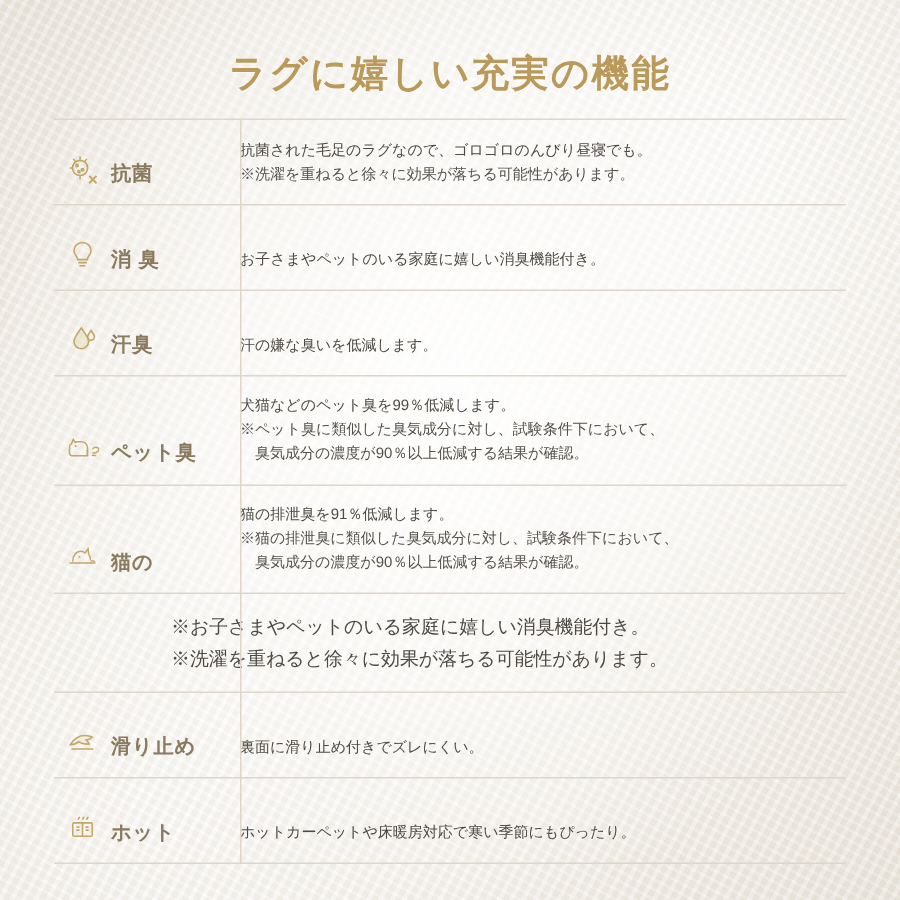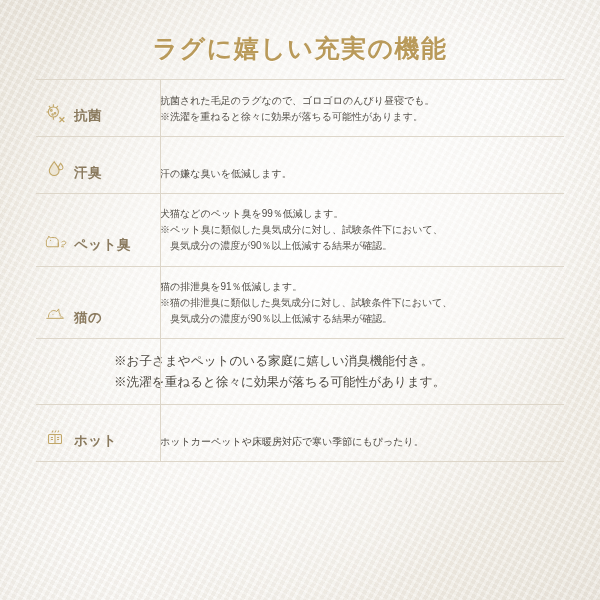--- a/index.html
+++ b/index.html
@@ -153,20 +153,34 @@
         </div>
         <div class="cell-label">
           <span class="lbl-line">抗菌</span>
         </div>
         <div class="cell-body">
           <span class="line">抗菌された毛足のラグなので、ゴロゴロのんびり昼寝でも。</span>
           <span class="line note">※洗濯を重ねると徐々に効果が落ちる可能性があります。</span>
         </div>
       </div>
 
+      <div class="row">
+        <div class="cell-icon">
+          <svg class="ico" width="26" height="26" viewBox="0 0 32 32" fill="none" stroke="#c2a768" stroke-width="1.3">
+            <path d="M16 7c-4 0-7 3-7 6.6 0 2.6 1.6 4 2.4 5.3.5.9.6 1.6.6 2.1h8c0-.5.1-1.2.6-2.1.8-1.3 2.4-2.7 2.4-5.3C23 10 20 7 16 7z"></path>
+            <path d="M12.5 23.5h7M13.5 26h5"></path>
+          </svg>
+        </div>
+        <div class="cell-label">
+          <span class="lbl-line">消 臭</span>
+        </div>
+        <div class="cell-body">
+          <span class="line">お子さまやペットのいる家庭に嬉しい消臭機能付き。</span>
+        </div>
+      </div>
 
       <div class="row">
         <div class="cell-icon">
           <svg class="ico" width="26" height="26" viewBox="0 0 32 32" fill="none" stroke="#c2a768" stroke-width="1.3">
             <path d="M15 7c-3 4.5-6 7.6-6 11a6 6 0 0012 0c0-3.4-3-6.5-6-11z" fill="#e8dcc0" fill-opacity="0.5"></path>
             <path d="M23 9c-1.4 2.2-2.8 3.6-2.8 5.2a2.8 2.8 0 005.6 0c0-1.6-1.4-3-2.8-5.2z"></path>
           </svg>
         </div>
         <div class="cell-label">
           <span class="lbl-line">汗臭</span>
@@ -213,20 +227,34 @@
           <span class="line note">※猫の排泄臭に類似した臭気成分に対し、試験条件下において、</span>
           <span class="line note indent">臭気成分の濃度が90％以上低減する結果が確認。</span>
         </div>
       </div>
 
       <div class="note-block">
         <span class="line">※お子さまやペットのいる家庭に嬉しい消臭機能付き。</span>
         <span class="line">※洗濯を重ねると徐々に効果が落ちる可能性があります。</span>
       </div>
 
+      <div class="row">
+        <div class="cell-icon">
+          <svg class="ico" width="26" height="26" viewBox="0 0 32 32" fill="none" stroke="#c2a768" stroke-width="1.3">
+            <path d="M6 19c3-5 7-7.5 12-7.5 2.4 0 4.3.5 6 1.4-1.3 1.2-3 2-5 2.4 1.2.8 2 2 2.4 3.2-3.4.3-6.4-.4-8.6-1.8-1.6 1.4-4 2.3-6.8 2.3z" fill="#efe6cf" fill-opacity="0.5"></path>
+            <path d="M7 22.5h18"></path>
+          </svg>
+        </div>
+        <div class="cell-label">
+          <span class="lbl-line">滑り止め</span>
+        </div>
+        <div class="cell-body">
+          <span class="line">裏面に滑り止め付きでズレにくい。</span>
+        </div>
+      </div>
 
       <div class="row last">
         <div class="cell-icon">
           <svg class="ico" width="26" height="26" viewBox="0 0 32 32" fill="none" stroke="#c2a768" stroke-width="1.3">
             <rect x="8" y="13" width="16" height="11" rx="1.2"></rect>
             <path d="M16 13v11"></path>
             <path d="M11 16.5h2.5M11 19h2.5M18.5 16.5H21M18.5 19H21"></path>
             <path d="M12.5 10.5c0-1.2 1-1.4 1-2.5M16 10.5c0-1.2 1-1.4 1-2.5M19.5 10.5c0-1.2 1-1.4 1-2.5"></path>
           </svg>
         </div>

